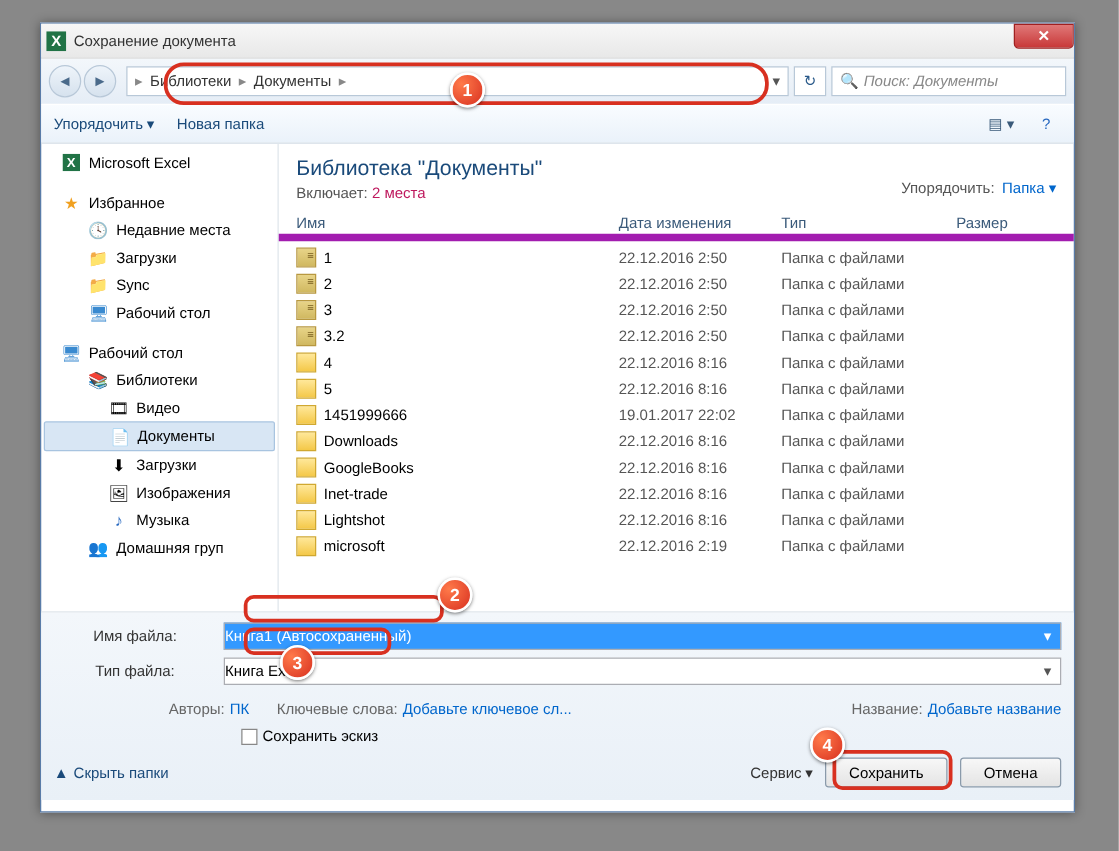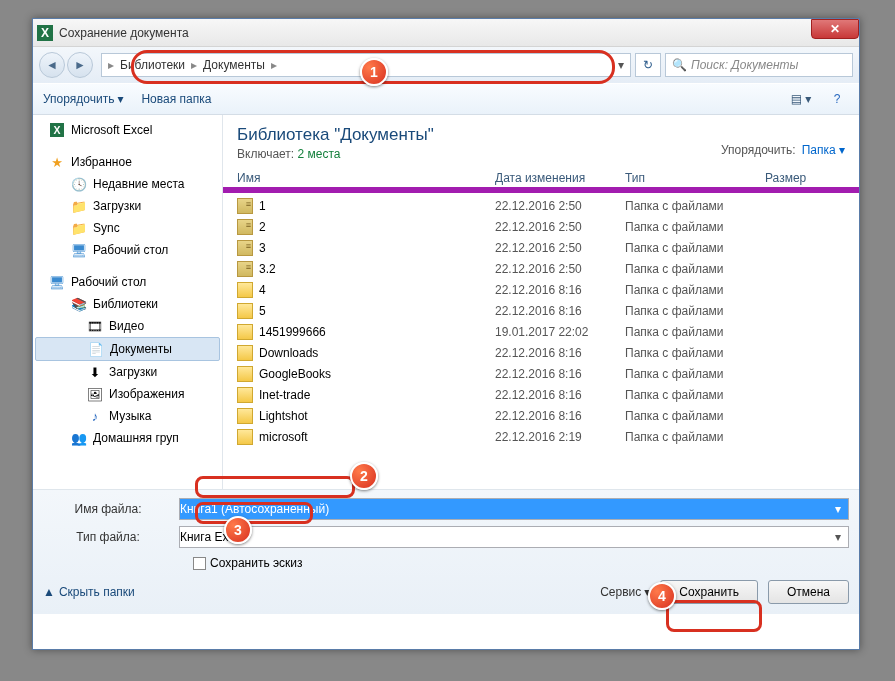--- a/index.html
+++ b/index.html
@@ -35,21 +35,21 @@
 .side-item.l3 { padding-left: 54px; }
 .side-item.selected { background: #d8e6f4; border: 1px solid #a8c4e0; border-radius: 2px; margin: 0 2px; padding-left: 52px;}
 .side-sep { height: 10px; }
 .sicon { width: 16px; height: 16px; display:inline-flex;align-items:center;justify-content:center;font-size:13px;}
 
 .main { flex: 1; display: flex; flex-direction: column; }
 .main-header { padding: 10px 14px 6px; display:flex; }
 .main-header .left { flex:1; }
 .main-header h2 { font-size: 17px; color: #1a4a7a; font-weight: normal; }
 .main-header .sub { color: #555; margin-top: 2px; }
-.main-header .sub a { color: #15803d; text-decoration: none; }
+.main-header .sub a { color: #be185d; text-decoration: none; }
 .main-header .right { display:flex;align-items:flex-end;gap:6px;padding-bottom:4px;justify-content:flex-end;}
 .main-header .right .lbl { color:#555; }
 .main-header .right a { color:#0066cc; text-decoration:none; }
 
 .columns { display: flex; padding: 4px 14px 2px; color: #3a5a7a; border-bottom: 6px solid #a21caf; }
 .col-name { flex: 1; }
 .col-date { width: 130px; }
 .col-type { width: 140px; }
 .col-size { width: 80px; }
 
@@ -345,20 +345,34 @@
     </div>
     <div class="field-row">
       <div class="label">Тип файла:</div>
       <div class="input">
           <div class="combo">
             <span>Книга Excel</span>
             <span class="dd">▾</span>
           </div>
         </div>
     </div>
+    <div class="meta-row">
+      <div class="meta-item">
+          <span class="mlabel">Авторы:</span>
+          <span class="mval">ПК</span>
+        </div>
+      <div class="meta-item">
+          <span class="mlabel">Ключевые слова:</span>
+          <span class="mval">Добавьте ключевое сл...</span>
+        </div>
+      <div class="meta-item" style="margin-left:auto">
+          <span class="mlabel">Название:</span>
+          <span class="mval">Добавьте название</span>
+        </div>
+    </div>
     <div class="thumb-row">
       <div class="cb"></div>
       <span>Сохранить эскиз</span>
     </div>
     <div class="button-row">
       <div class="left">
           <span>▲</span> 
           <span>Скрыть папки</span>
         </div>
       <div class="right">

